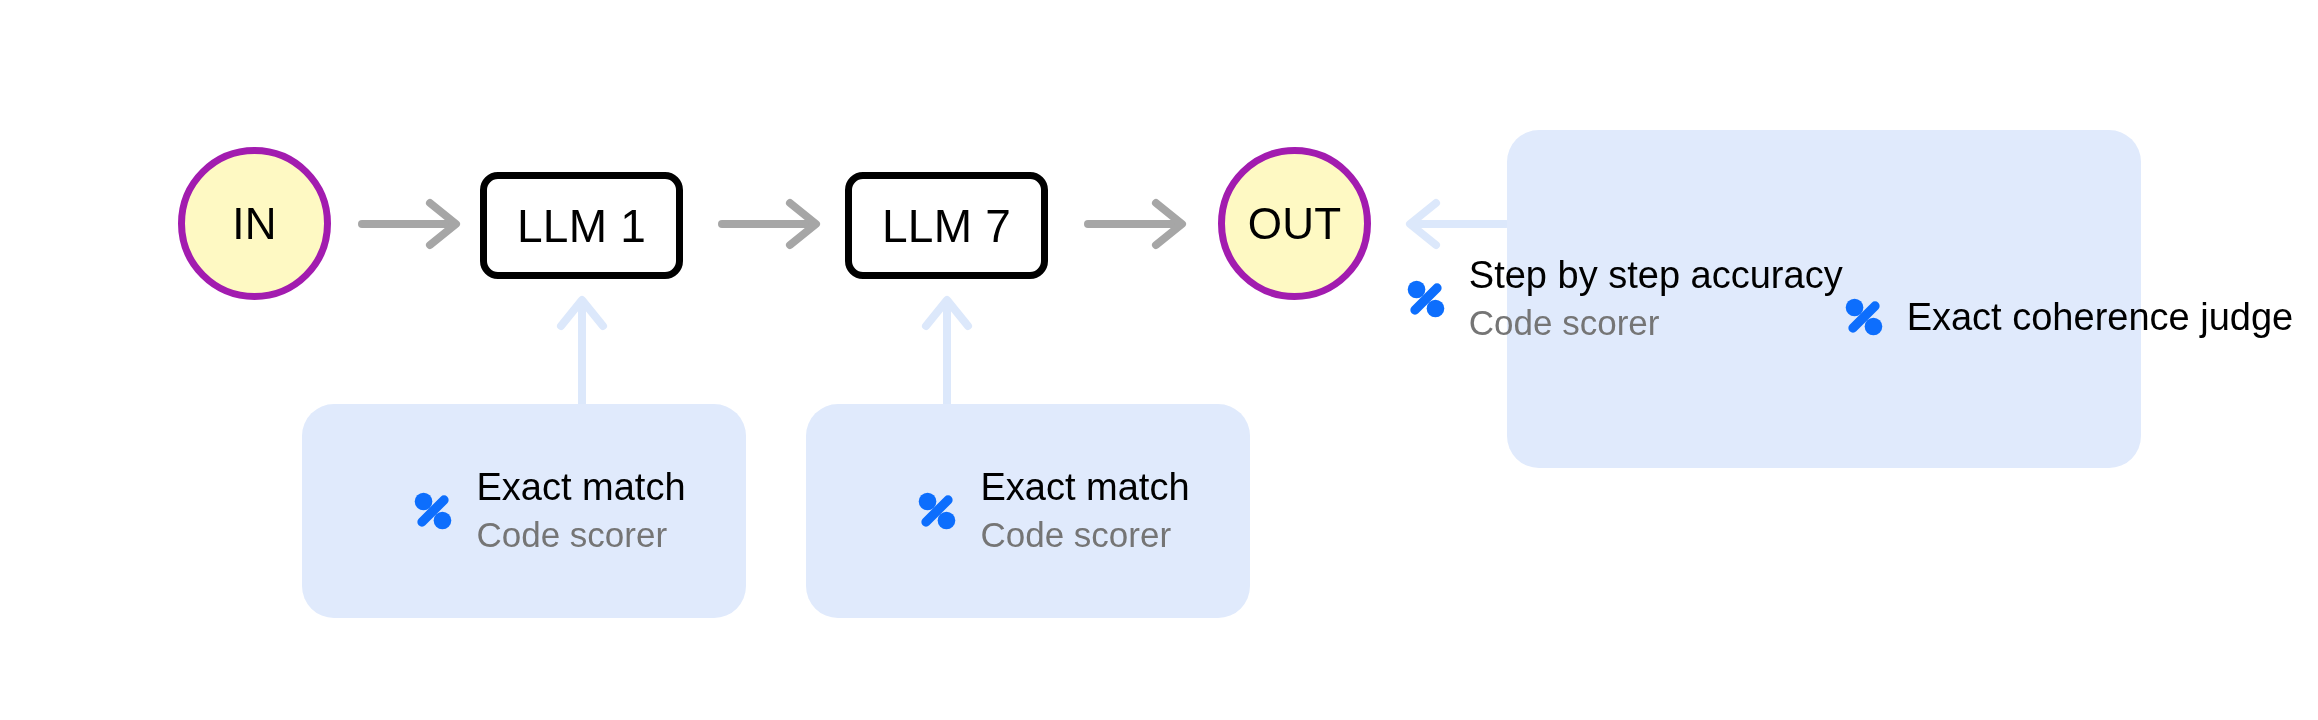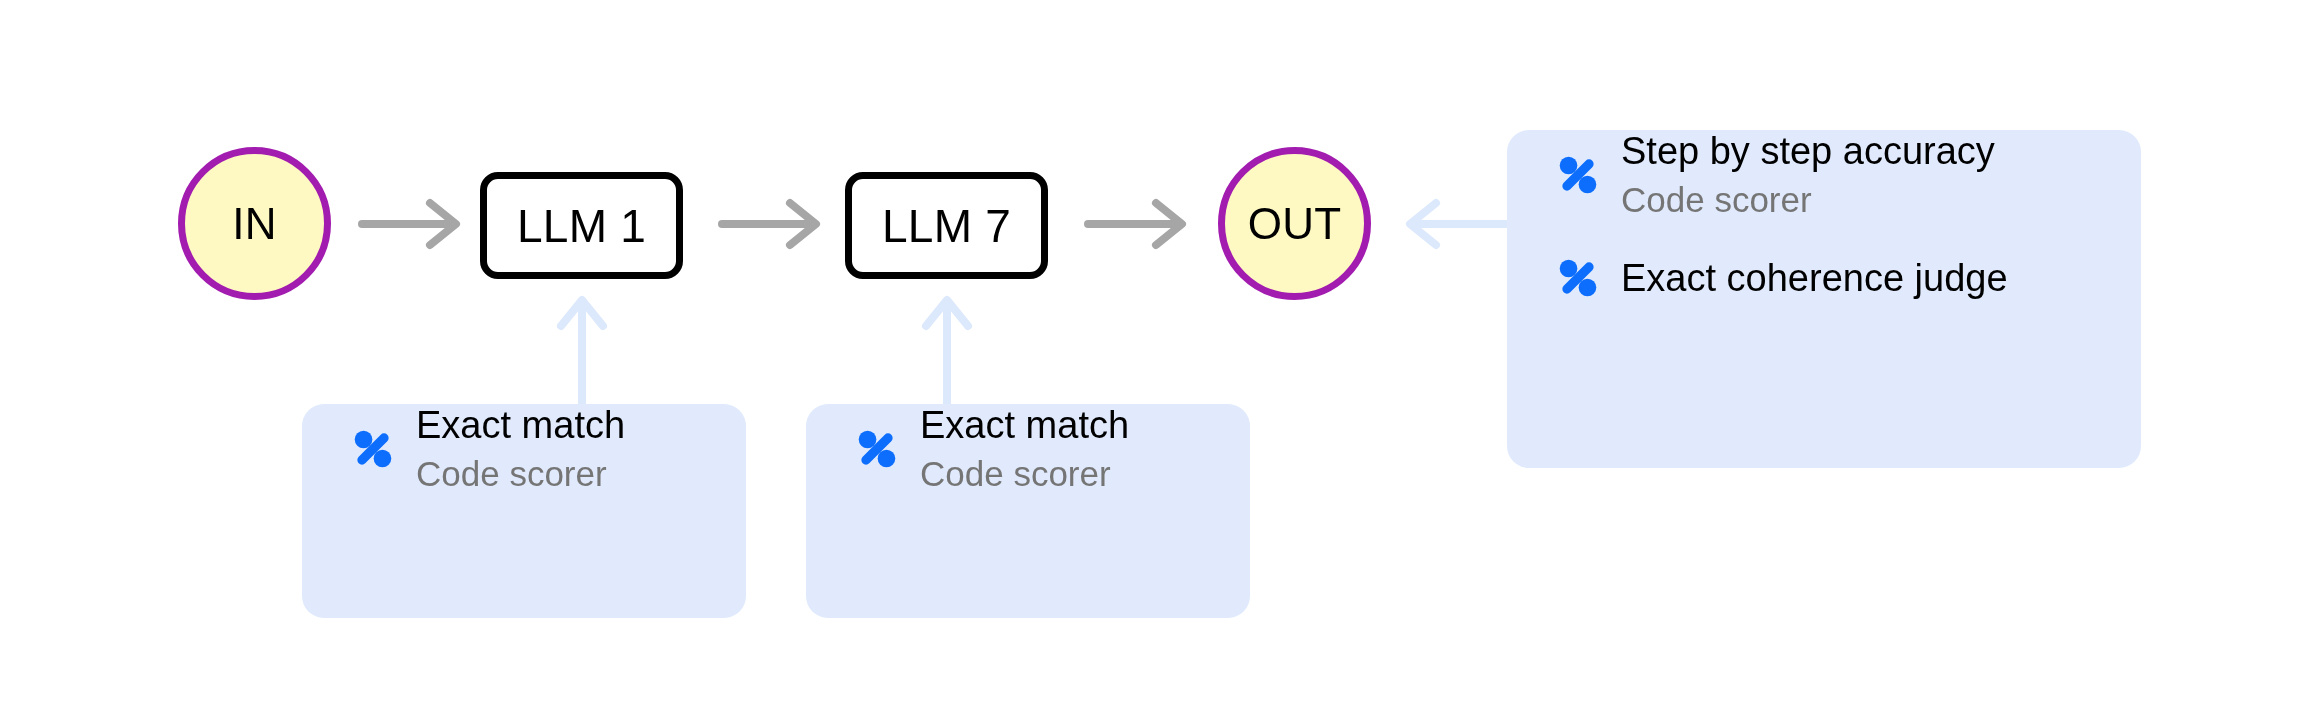--- a/index.html
+++ b/index.html
@@ -62,23 +62,24 @@
   .arrow {
     position: absolute;
     pointer-events: none;
   }
 
   
   .card {
     position: absolute;
     box-sizing: border-box;
     background: #e0eafc;
-    border-radius: 22px;
-    display: flex;
-    flex-direction: column;
+    border-radius: 32px;
+    display: flex;
+    flex-direction: row;
+    justify-content: center;
   }
   .card-row {
     display: flex;
     align-items: center;
     gap: 22px;
   }
   .card-icon {
     flex: 0 0 auto;
     width: 42px;
     height: 42px;

